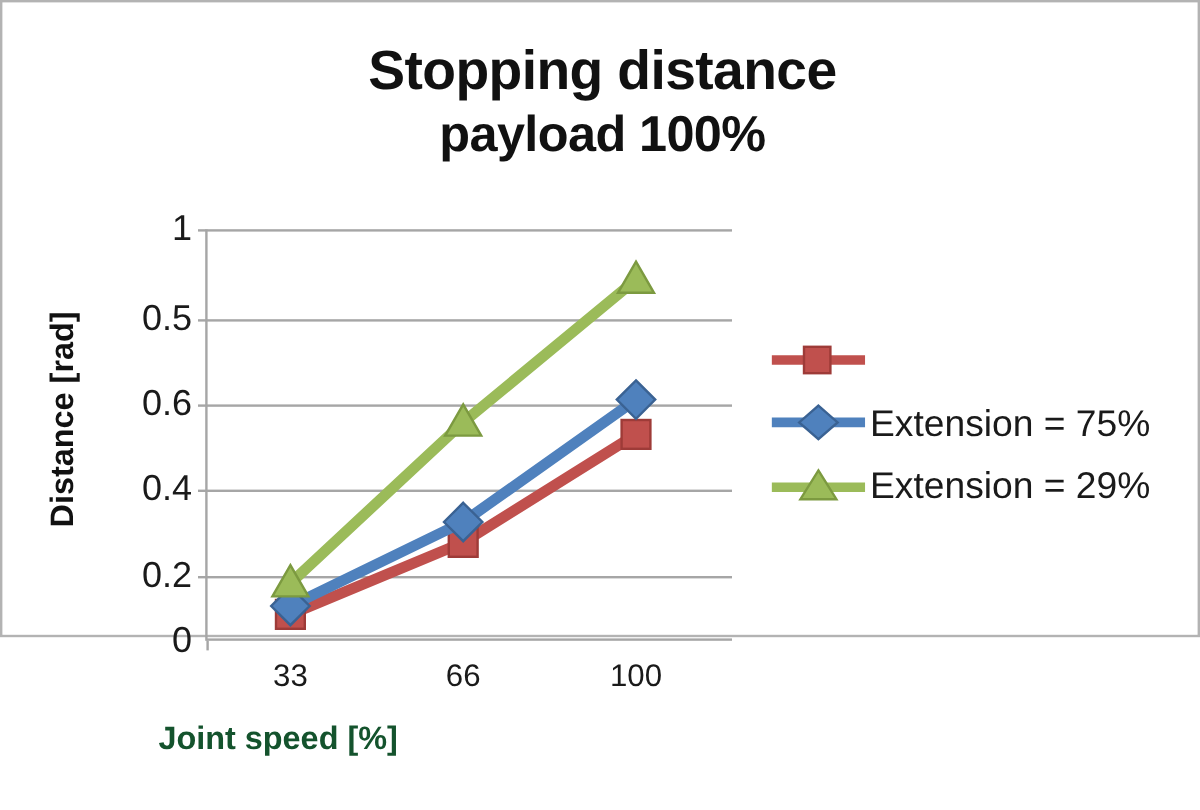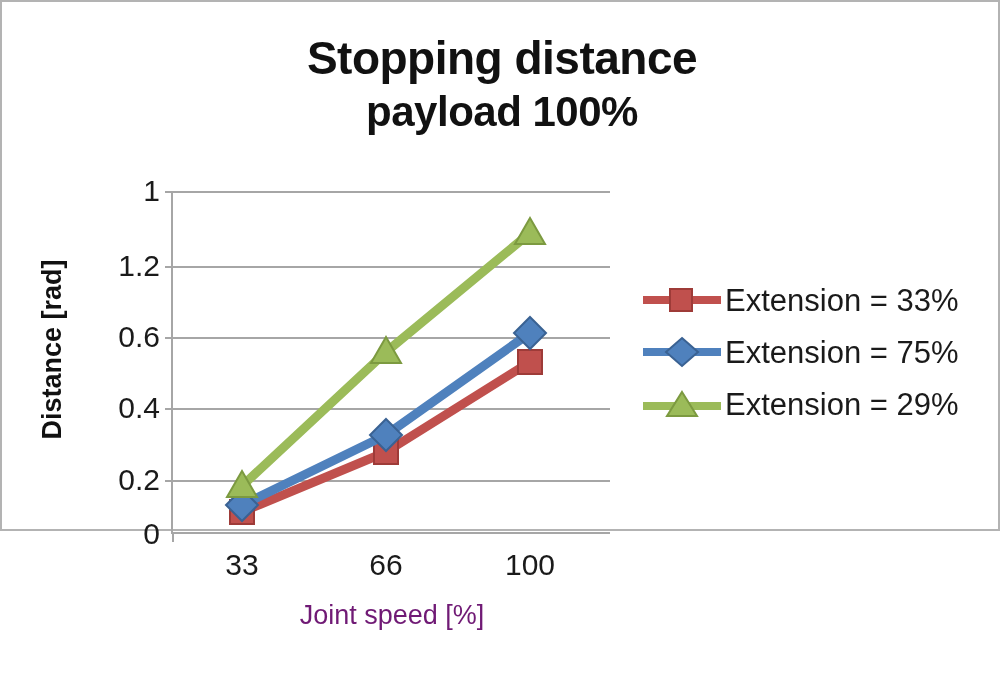--- a/index.html
+++ b/index.html
@@ -95,41 +95,40 @@
     left: 40px;
     top: 189px;
     width: 118px;
     height: 343px;
   }
   .xtick-label {
     position: absolute;
     top: 0;
     text-align: center;
     color: #1a1a1a;
-    font-size: 30px;
+    font-size: 26px;
     line-height: 1;
     white-space: nowrap;
     transform: translateX(-50%);
   }
   #x-tick-labels {
     position: absolute;
     left: 170px;
     top: 548px;
     width: 438px;
     height: 40px;
   }
   
   #x-axis-title {
     position: absolute;
     left: 130px;
     top: 598px;
     width: 520px;
-    text-align: center;
-    color: #701a75;
-    font-weight: normal;
+    color: #14532d;
+    font-weight: bold;
     font-size: 27px;
     white-space: nowrap;
   }
   #y-axis-title {
     position: absolute;
     left: -60px;
     top: 332px;
     width: 220px;
     text-align: center;
     color: #111111;
@@ -181,21 +180,21 @@
     <span class="line2">payload 100%</span>
   </div>
 
   <div id="y-axis-title">Distance [rad]</div>
 
   <div id="y-tick-labels">
     <div class="ytick-label" style="bottom:-15px;">0</div>
     <div class="ytick-label" style="top:274px;">0.2</div>
     <div class="ytick-label" style="top:202px;text-align:right;">0.4</div>
     <div class="ytick-label" style="top:131px;">0.6</div>
-    <div class="ytick-label" style="top:60px;">1.2</div>
+    <div class="ytick-label" style="top:60px;">0.5</div>
     <div class="ytick-label" style="top:-15px;">1</div>
   </div>
 
   <div id="plot-area">
 
     <div id="plot-frame">
       <div class="gridline" style="top:0px;"></div>
       <div class="gridline" style="top:75px;"></div>
       <div class="gridline" style="top:146px;"></div>
       <div class="gridline" style="top:217px;"></div>
@@ -243,21 +242,20 @@
 
   <div id="x-axis-title">Joint speed [%]</div>
 
   <div id="legend">
 
     <div class="legend-entry">
       <svg class="legend-swatch" viewBox="0 0 78 34">
         <line x1="0" y1="17" x2="78" y2="17" stroke="#C0504D" stroke-width="8"></line>
         <rect x="27" y="6" width="22" height="22" fill="#C0504D" stroke="#9E3B38" stroke-width="2"></rect>
       </svg>
-      <span class="legend-label">Extension = 33%</span>
     </div>
 
     <div class="legend-entry">
       <svg class="legend-swatch" viewBox="0 0 78 34">
         <line x1="0" y1="17" x2="78" y2="17" stroke="#4F81BD" stroke-width="8"></line>
         <polygon points="39,3 55,17 39,31 23,17" fill="#4F81BD" stroke="#3A6293" stroke-width="2"></polygon>
       </svg>
       <span class="legend-label">Extension = 75%</span>
     </div>
 

